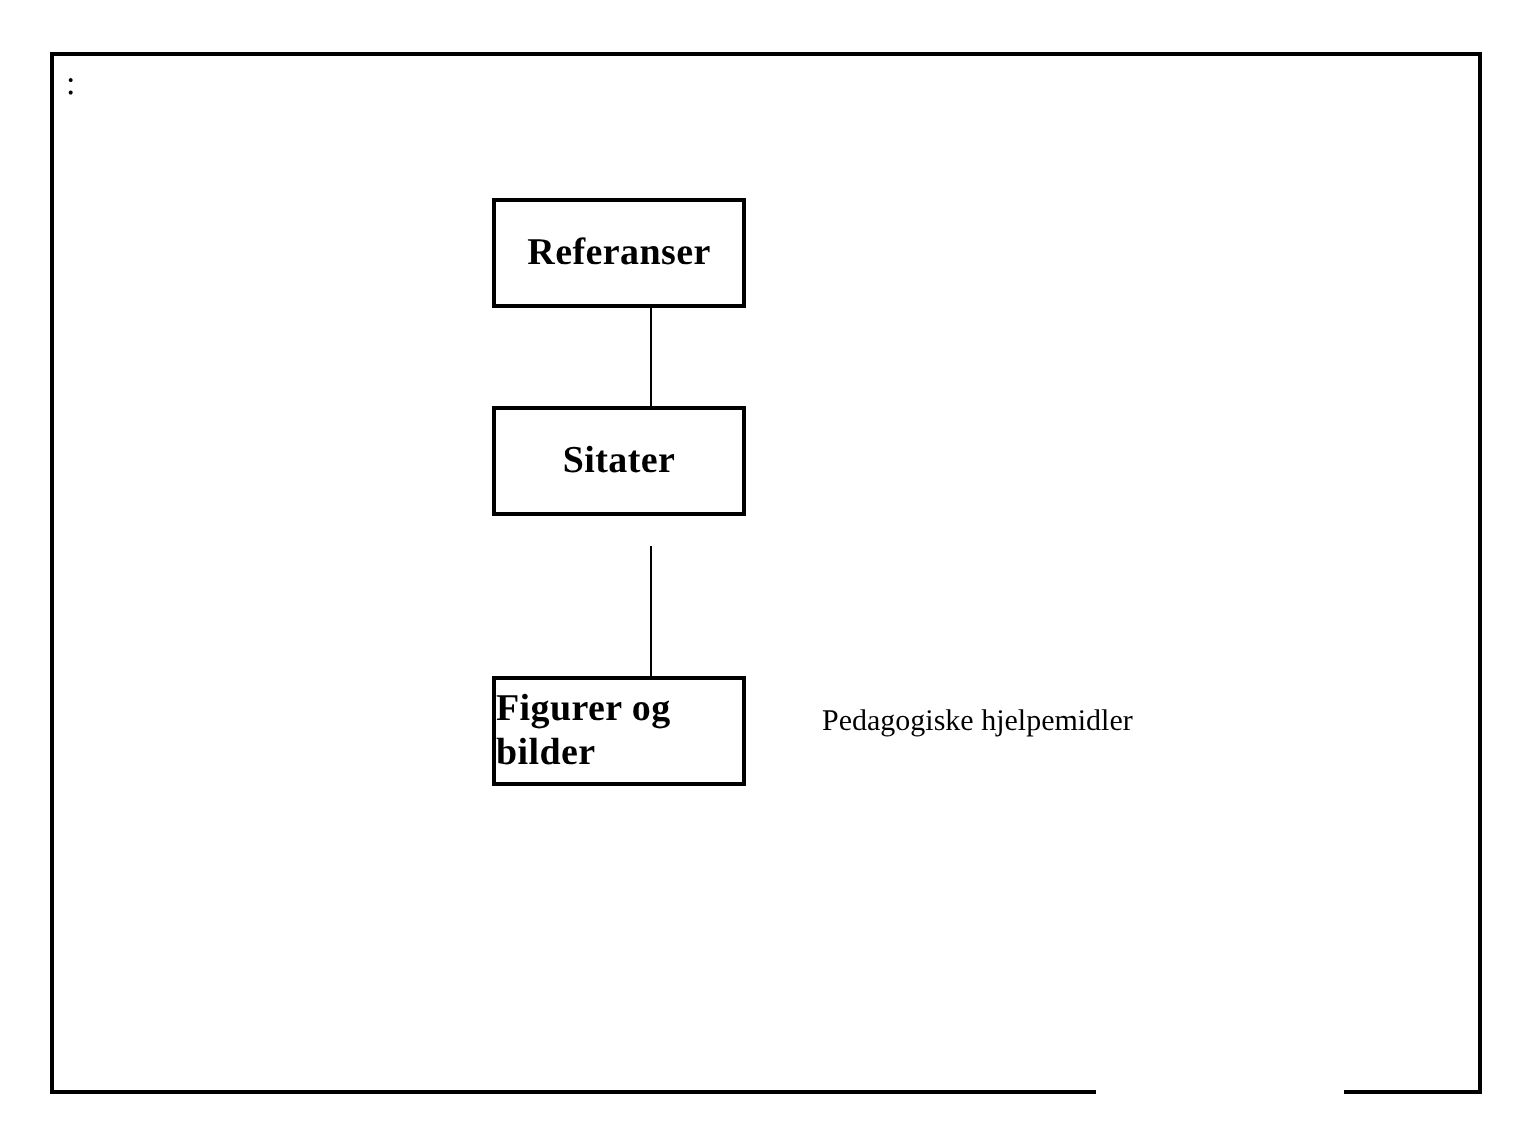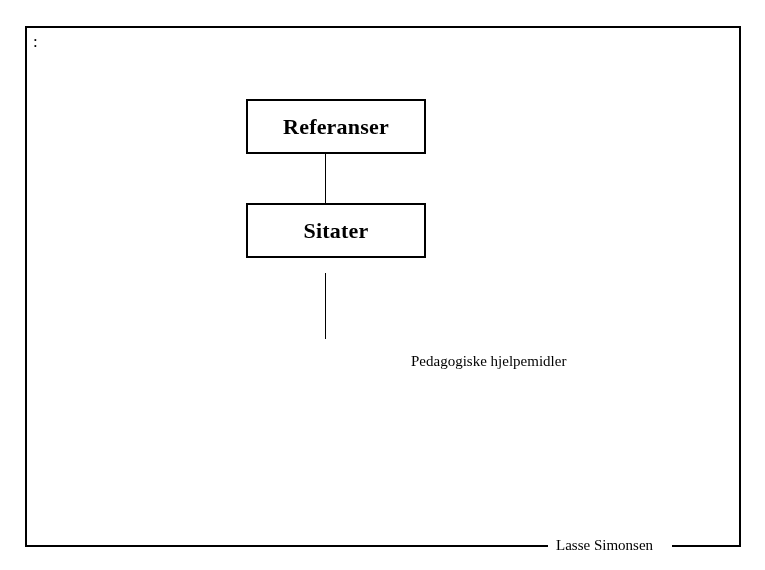--- a/index.html
+++ b/index.html
@@ -38,30 +38,30 @@
     font-size: 17px;
     line-height: 20px;
     font-family: "Liberation Serif", serif;
     color: #000000;
   }
 
   
   .flow-box {
     position: absolute;
     left: 246px;
-    width: 180px;
+    width: 127px;
     height: 55px;
     border: 2px solid #000000;
     box-sizing: border-box;
     background: #ffffff;
     display: flex;
     align-items: center;
     justify-content: center;
     font-family: "Liberation Serif", serif;
-    font-size: 22px;
+    font-size: 19px;
     font-weight: bold;
     color: #000000;
     letter-spacing: 0.2px;
     z-index: 2;
   }
   #box-referanser { top: 99px; }
   #box-sitater    { top: 203px; }
   #box-figurer    { top: 338px; }
 
   
@@ -115,18 +115,18 @@
   <div id="colon-marker">:</div>
 
   <div class="flow-box" id="box-referanser">Referanser</div>
 
   <div class="connector" id="connector-1"></div>
 
   <div class="flow-box" id="box-sitater">Sitater</div>
 
   <div class="connector" id="connector-2"></div>
 
+  <div class="flow-box" id="box-figurer">Figurer og bilder</div>
 
   <div id="side-label">Pedagogiske hjelpemidler</div>
 
-  <div id="signature">Lasse Simonsen</div>
 
 </div>
 
 </body></html>

